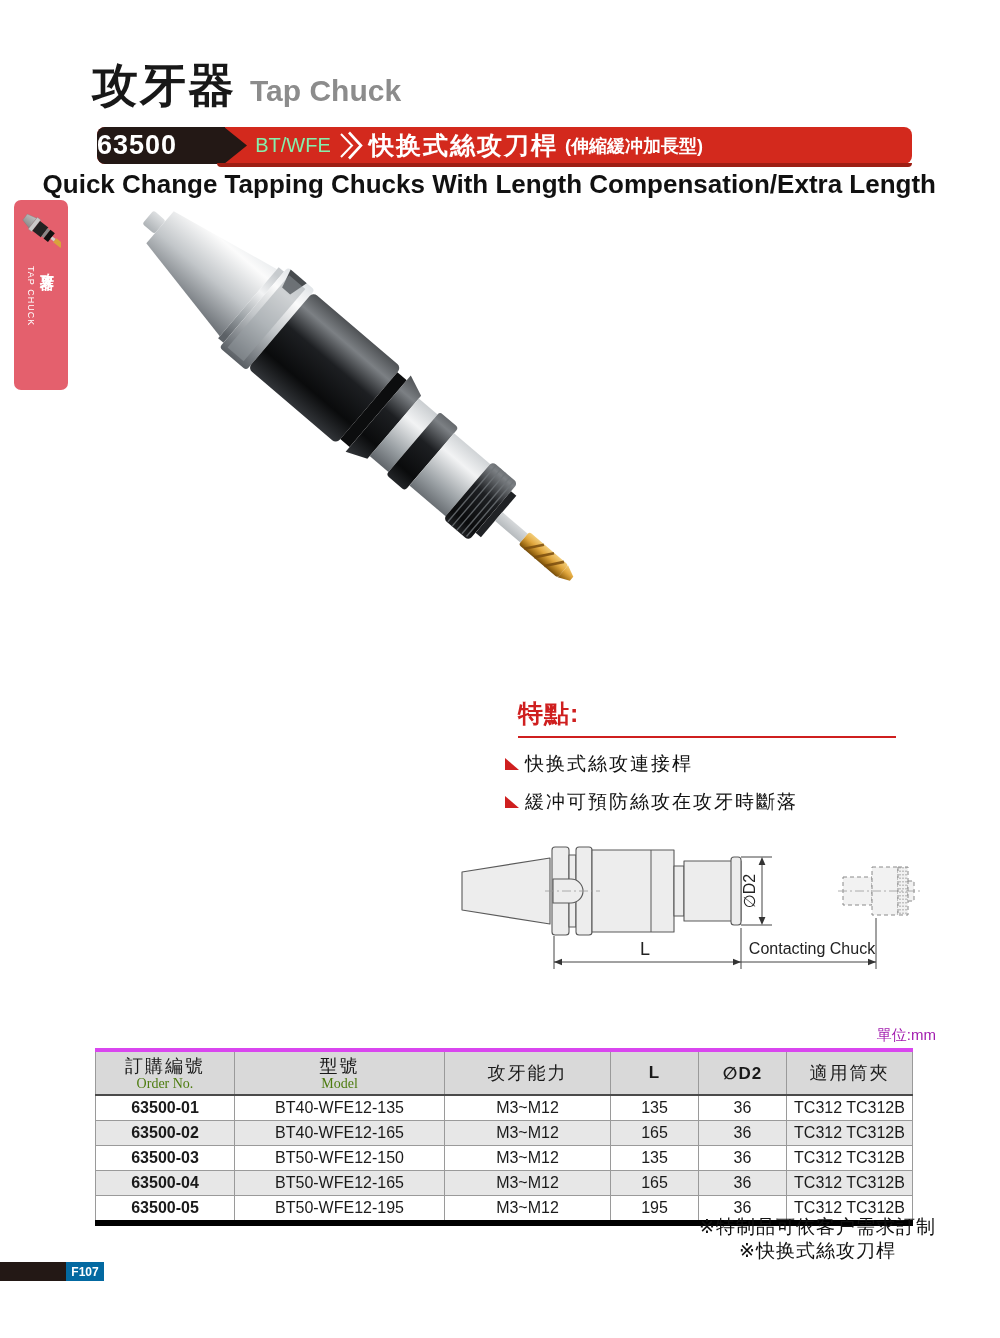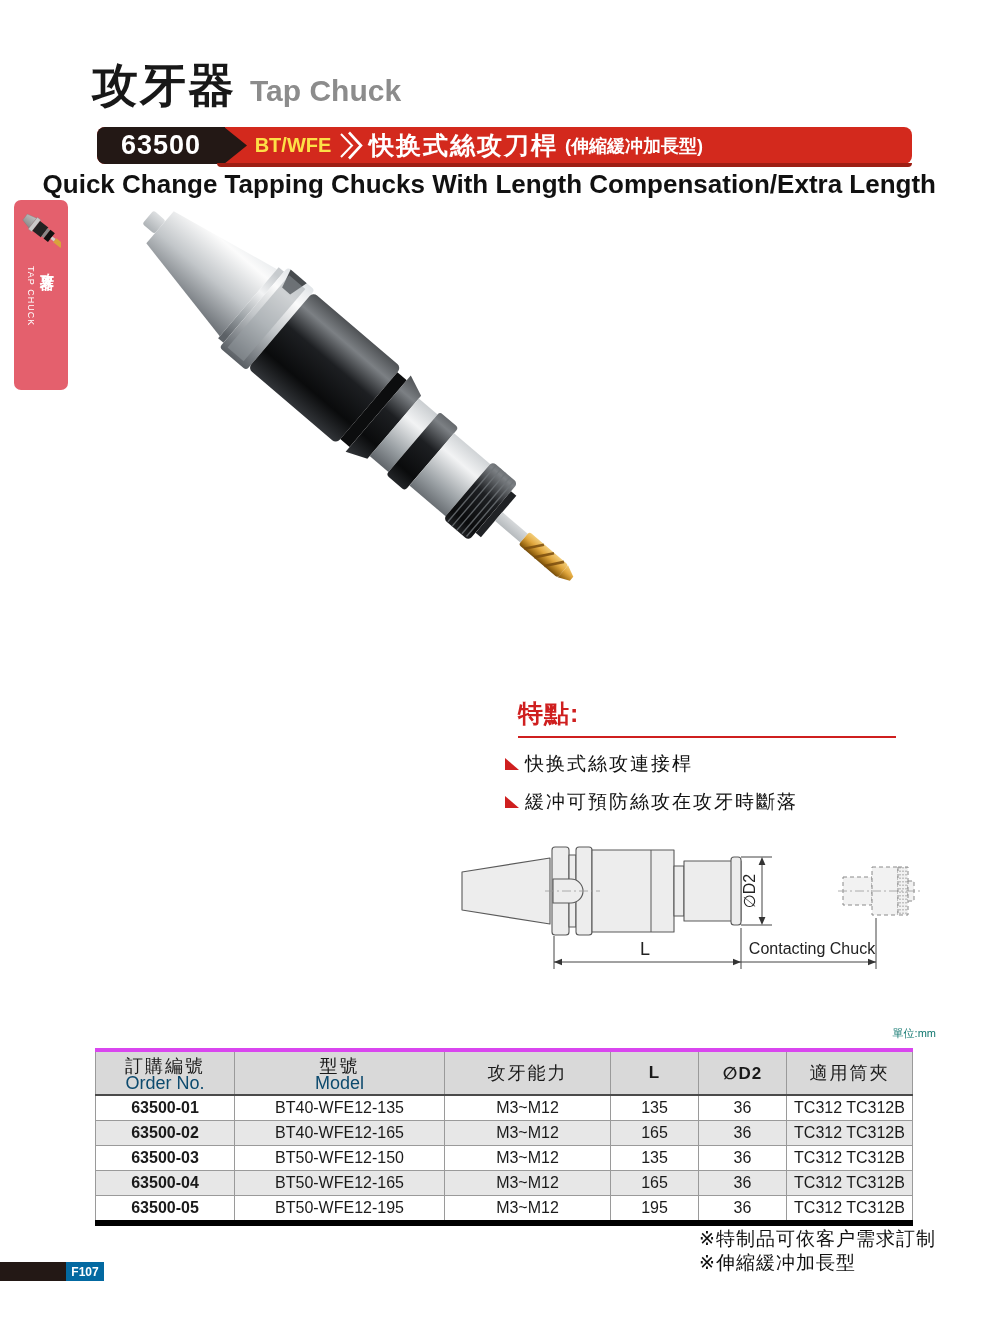--- a/index.html
+++ b/index.html
@@ -9,26 +9,26 @@
   
   .title-row{position:absolute;left:92px;top:62px;display:flex;align-items:baseline;gap:14px;}
   .title-zh{font-size:46px;font-weight:bold;color:#181818;letter-spacing:2px;line-height:1;}
   .title-en{font-size:30px;font-weight:bold;color:#8c8c8c;line-height:1;}
 
   .banner{position:absolute;left:97px;top:127px;width:815px;height:37px;background:#d3291d;
           border-radius:8px;}
   .banner::after{content:"";position:absolute;left:120px;right:0;bottom:-3px;height:4px;
           background:#9e1e13;border-radius:0 0 6px 6px;}
   .banner-black{position:absolute;left:0;top:0;width:128px;height:37px;background:#231815;
-          border-radius:8px 0 0 8px;display:flex;align-items:center;justify-content:center;}
+          border-radius:8px 0 0 8px;display:flex;align-items:center;}
   .banner-black span{color:#fff;font-size:27px;font-weight:bold;letter-spacing:1px;}
   .banner-arrow{position:absolute;left:127px;top:0;width:23px;height:37px;background:#231815;
           clip-path:polygon(0 0,100% 50%,0 100%);}
   .banner-series{position:absolute;left:152px;top:0;height:37px;width:88px;display:flex;
-          align-items:center;justify-content:center;color:#fde047;font-size:20px;font-weight:bold;}
+          align-items:center;justify-content:center;color:#86efac;font-size:20px;font-weight:normal;}
   .banner-chevron{position:absolute;left:240px;top:4px;}
   .banner-zh{position:absolute;left:272px;top:0;height:37px;display:flex;align-items:center;gap:7px;color:#fff;}
   .banner-zh .main{font-size:25px;font-weight:bold;letter-spacing:2px;}
   .banner-zh .sub{font-size:18px;font-weight:bold;}
   .subtitle{position:absolute;right:88px;top:169px;font-size:26px;font-weight:bold;color:#111;}
 
   
   .side-tab{position:absolute;left:14px;top:200px;width:54px;height:190px;background:#e4606d;
             border-radius:7px;}
   .tab-thumb{position:absolute;left:7px;top:8px;}
@@ -41,38 +41,38 @@
   
   .features{position:absolute;left:505px;top:684px;width:404px;}
   .features h3{margin:13px;padding:0 0 6px 0;font-size:25px;font-weight:bold;color:#cf1f1f;
                border-bottom:2px solid #cf1f1f;letter-spacing:1px;}
   .feature-item{display:flex;align-items:center;gap:6px;margin-top:12px;font-size:19px;
                 letter-spacing:2px;color:#111;}
   .tri{width:14px;height:12px;background:#cf1f1f;flex:0 0 14px;
        clip-path:polygon(0 0,100% 100%,0 100%);}
 
   
-  .unit-note{position:absolute;right:88px;top:1026px;font-size:11px;color:#0f766e;}
+  .unit-note{position:absolute;right:88px;top:1026px;font-size:15px;color:#a21caf;}
   .spec-table{position:absolute;left:95px;top:1048px;width:817px;border-collapse:collapse;
               table-layout:fixed;font-size:16px;}
   .spec-table col.c0{width:139px}.spec-table col.c1{width:210px}.spec-table col.c2{width:166px}
   .spec-table col.c3{width:88px}.spec-table col.c4{width:88px}.spec-table col.c5{width:126px}
   .spec-table th,.spec-table td{border:1px solid #9a9a9a;text-align:center;padding:0;}
   .spec-table thead th{background:#d9d9d9;height:42px;font-weight:normal;
               border-bottom:2px solid #4a4a4a;border-top:4px solid #d946ef;}
   .spec-table tbody td{height:24px;}
   .spec-table tbody tr:nth-child(even) td{background:#e7e7e7;}
   .spec-table tbody tr:last-child td{border-bottom:6px solid #000000;}
   .hz{display:block;font-size:18px;letter-spacing:2px;line-height:20px;}
-  .he{display:block;font-size:18px;color:#0c4a6e;line-height:15px;}
+  .he{display:block;font-size:14px;color:#4d7c0f;line-height:15px;font-family:Liberation Serif, serif;}
   .hb{font-size:17px;font-weight:bold;letter-spacing:1px;}
   .cell-order{font-weight:bold;}
 
-  .notes{position:absolute;right:88px;top:1215px;text-align:left;font-size:19px;
-         line-height:24px;color:#111;letter-spacing:1px;margin-top:12px;}
+  .notes{position:absolute;right:88px;top:1215px;text-align:center;font-size:19px;
+         line-height:24px;color:#111;letter-spacing:1px;}
 
   .footer-black{position:absolute;left:0;top:1262px;width:66px;height:19px;background:#231815;}
   .footer-red{position:absolute;left:66px;top:1262px;width:38px;height:19px;background:#0369a1;
         display:flex;align-items:center;justify-content:center;}
   .footer-red span{color:#fff;font-size:12px;font-weight:bold;}
 
   svg text{font-family:"Liberation Sans","DejaVu Sans",sans-serif;}
 </style>
 </head>
 <body>
@@ -328,21 +328,21 @@
         <td>M3~M12</td>
         <td>195</td>
         <td>36</td>
         <td>TC312 TC312B</td>
       </tr>
     </tbody>
   </table>
 
   <div class="notes">
     <div>※特制品可依客户需求訂制</div>
-    <div>※伸縮緩冲加長型</div>
+    <div>※快换式絲攻刀桿</div>
   </div>
 
   <div class="footer-black"></div>
   <div class="footer-red">
     <span>F107</span>
   </div>
 
 </div>
 
 </body></html>

